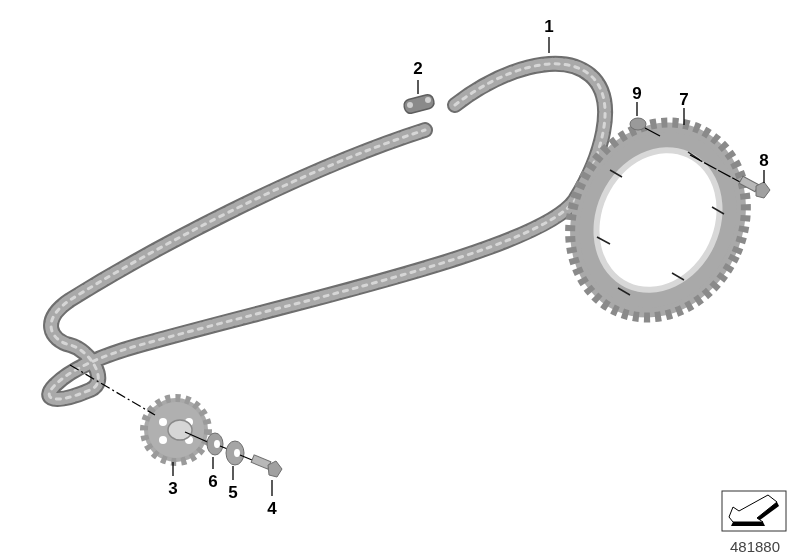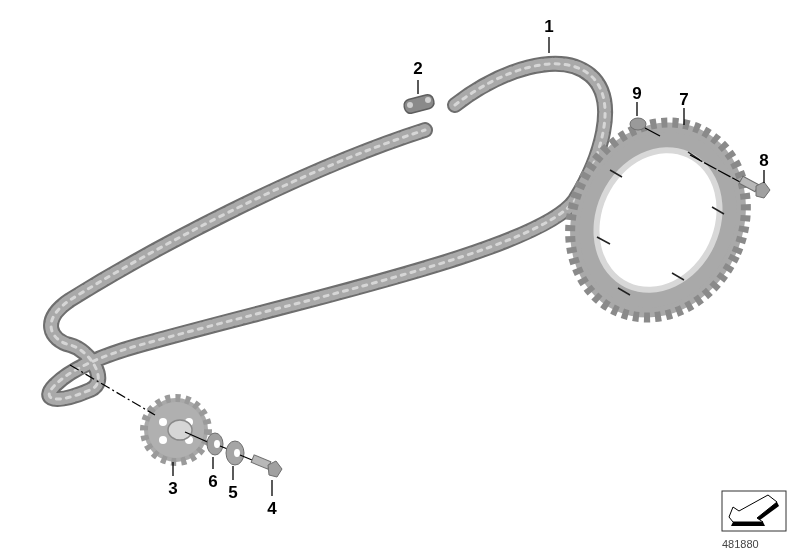--- a/index.html
+++ b/index.html
@@ -3,22 +3,22 @@
   <meta charset="utf-8">
   <style>
     html, body { margin: 0; padding: 0; background: #ffffff; }
     body { width: 800px; height: 560px; position: relative; overflow: hidden; font-family: "Liberation Sans", sans-serif; }
     .canvas { position: absolute; left: 0; top: 0; width: 800px; height: 560px; }
     .callout {
       position: absolute; font-family: "Liberation Sans", sans-serif; font-weight: bold;
       font-size: 17px; color: #000; line-height: 1; transform: translate(-50%, 0);
     }
     .ref-id {
-      position: absolute; left: 722px; top: 538px; width: 66px; 
-      font-size: 11px; color: #444; font-family: "Liberation Sans", sans-serif;
+      position: absolute; left: 722px; top: 538px; width: 66px; text-align: center;
+      font-size: 15px; color: #444; font-family: "Liberation Sans", sans-serif;
     }
   </style>
 </head>
 <body>
 
 <svg class="canvas" width="800" height="560" viewBox="0 0 800 560">
   <defs>
     <pattern id="chainPat" width="12" height="12" patternUnits="userSpaceOnUse">
       <rect width="12" height="12" fill="#a9a9a9"></rect>
       <circle cx="6" cy="6" r="3" fill="#d0d0d0" stroke="#6e6e6e" stroke-width="1"></circle>

